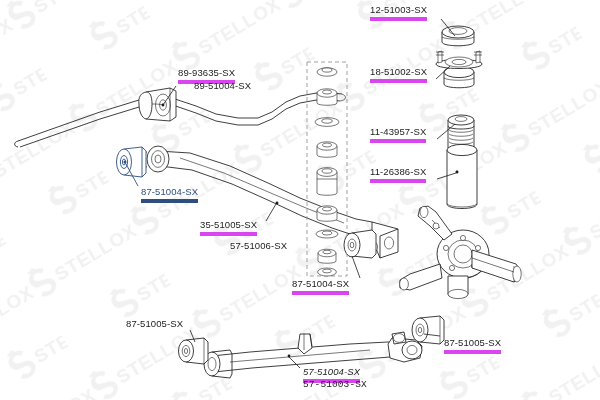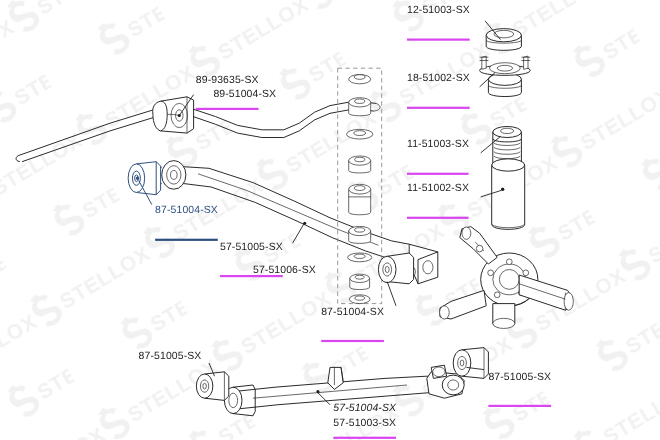--- a/index.html
+++ b/index.html
@@ -39,22 +39,22 @@
     z-index: 2;
   }
   .lbl {
     position: absolute;
     font-family: "Liberation Sans", sans-serif;
     font-size: 9.5px;
     line-height: 12px;
     color: #1c1c1c;
     white-space: nowrap;
     letter-spacing: 0.1px;
-    padding-bottom: 19px;
-    border-bottom: 2px solid #d946ef;
+    padding-bottom: 1px;
+    border-bottom: 4px solid #d946ef;
   }
   .lbl.nb { border-bottom: none; padding-bottom: 0; }
   .lbl.hl {
     color: #2d4f80;
     border-bottom-color: #2d4f80;
   }
   svg { display: block; }
   .ln { fill: none; stroke: #1c1c1c; stroke-width: 0.85; }
   .ln-t { fill: none; stroke: #1c1c1c; stroke-width: 0.6; }
   .ln-h { fill: none; stroke: #2d4f80; stroke-width: 0.9; }
@@ -338,30 +338,30 @@
       <circle class="dot" cx="289" cy="356" r="1.4"></circle>
     </g>
   </svg>
 
   <div id="labels">
     <div class="lbl" style="left:178px; top:67px;">89-93635-SX</div>
     <div class="lbl nb" style="left:178px; top:80px;padding-left:16px;">89-51004-SX</div>
 
     <div class="lbl" style="left:370px; top:4px;">12-51003-SX</div>
     <div class="lbl" style="left:370px; top:66px;">18-51002-SX</div>
-    <div class="lbl" style="left:370px; top:126px;">11-51003-SX</div>
-    <div class="lbl" style="left:370px; top:166px;">11-51002-SX</div>
-
-    <div class="lbl" style="left:200px; top:219px;">57-51005-SX</div>
+    <div class="lbl" style="left:370px; top:126px;">11-43957-SX</div>
+    <div class="lbl" style="left:370px; top:166px;">11-26386-SX</div>
+
+    <div class="lbl" style="left:200px; top:219px;">35-51005-SX</div>
     <div class="lbl nb" style="left:200px; top:240px;padding-left:30px;">57-51006-SX</div>
 
     <div class="lbl" style="left:292px; top:278px;">87-51004-SX</div>
 
     <div class="lbl hl" style="left:141px; top:186px;">87-51004-SX</div>
 
     <div class="lbl nb" style="left:126px; top:318px;">87-51005-SX</div>
     <div class="lbl" style="left:444px; top:337px;">87-51005-SX</div>
 
     <div class="lbl" style="left:303px; top:366px;font-style:italic;">57-51004-SX</div>
-    <div class="lbl nb" style="left:303px; top:379px;">57-51003-SX</div>
+    <div class="lbl nb" style="left:303px; top:379px;font-family:Liberation Mono, monospace;">57-51003-SX</div>
   </div>
 
 </div>
 
 </body></html>

